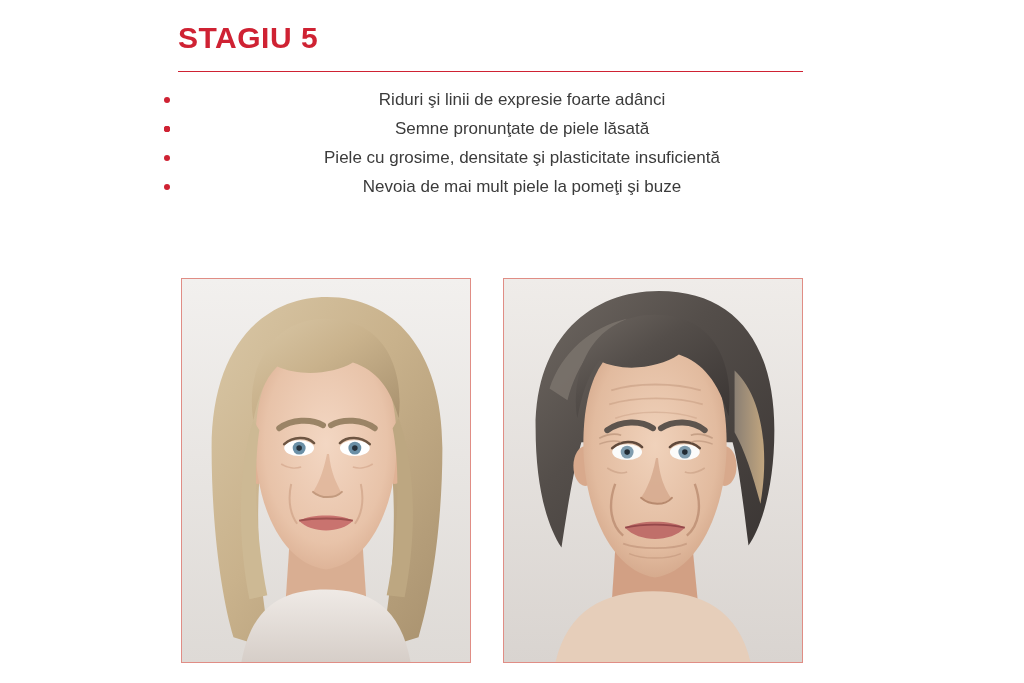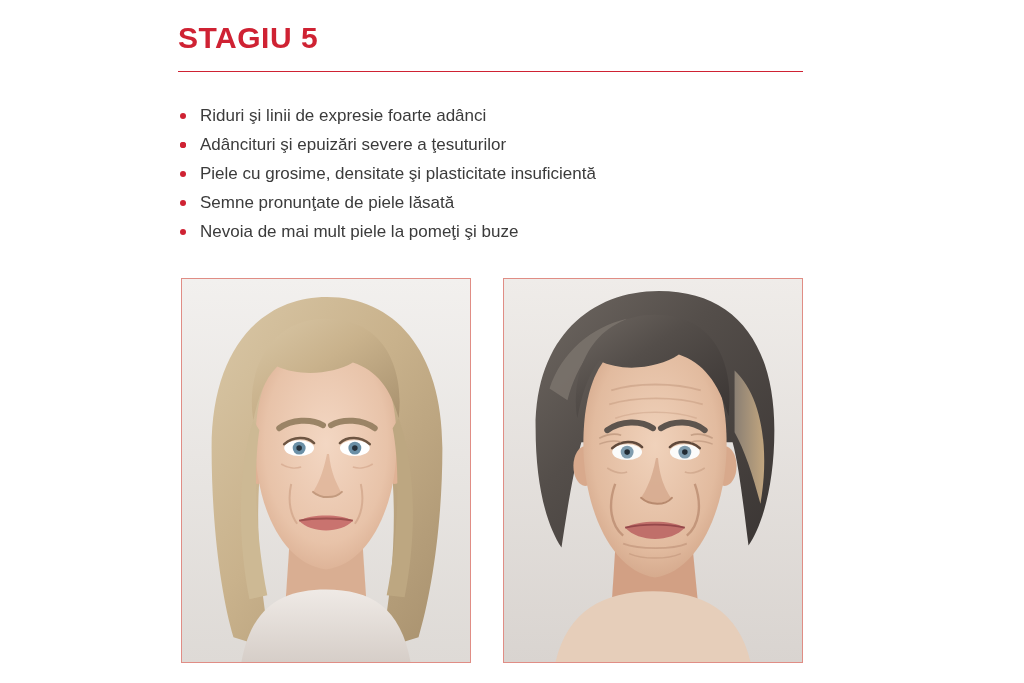--- a/index.html
+++ b/index.html
@@ -14,20 +14,21 @@
     font-family: "Liberation Sans", sans-serif;
     overflow: hidden;
   }
 
   .page {
     position: absolute;
     left: 0; top: 0;
     width: 1024px;
     height: 683px;
     background: #ffffff;
+    text-align: center;
   }
 
   .title {
     position: absolute;
     left: 178px;
     top: 20px;
     font-size: 30px;
     font-weight: bold;
     letter-spacing: 0.5px;
     color: #cf2233;
@@ -43,21 +44,21 @@
     height: 1px;
     background: #cf2233;
   }
 
   .bullets {
     position: absolute;
     left: 160px;
     top: 88px;
     width: 700px;
     list-style: none;
-    margin: 16px;
+    margin: 0;
     padding: 0;
   }
   .bullets li {
     position: relative;
     padding-left: 24px;
     margin: 0 0 5px 0;
     font-size: 17px;
     line-height: 24px;
     color: #3b3b3b;
     white-space: nowrap;
@@ -105,29 +106,28 @@
   <ul class="bullets">
     <li>
       <span class="dot"></span>
       <span>Riduri şi linii de expresie foarte adânci</span>
     </li>
     <li>
       <span class="dot"></span>
     </li>
     <li>
       <span class="dot"></span>
-      <span>Adâncituri şi epuizări severe a ţesuturilor</span>
+    </li>
+    <li>
+      <span class="dot"></span>
+      <span>Semne pronunţate de piele lăsată</span>
     </li>
     <li>
       <span class="dot"></span>
       <span>Piele cu grosime, densitate şi plasticitate insuficientă</span>
-    </li>
-    <li>
-      <span class="dot"></span>
-      <span>Semne pronunţate de piele lăsată</span>
     </li>
     <li>
       <span class="dot"></span>
       <span>Nevoia de mai mult piele la pomeţi şi buze</span>
     </li>
   </ul>
 
   <div class="photo photo-left">
     <svg viewBox="0 0 290 385" preserveAspectRatio="xMidYMid slice" role="img">
       <defs>

